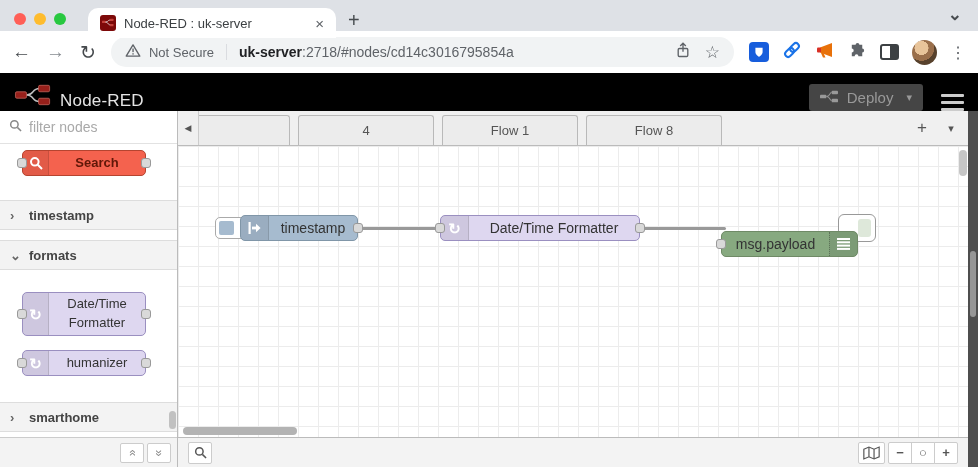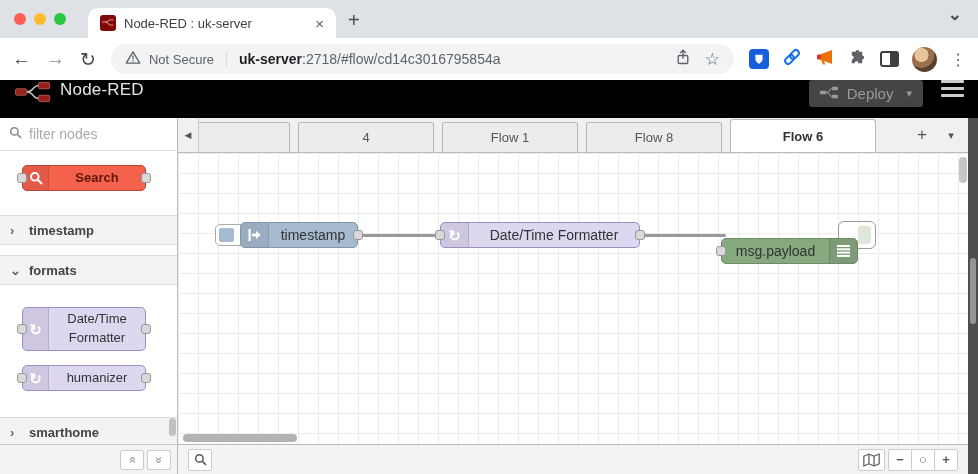--- a/index.html
+++ b/index.html
@@ -1,20 +1,20 @@
 <!DOCTYPE html>
 <html><head>
 <meta charset="utf-8">
 <style>
   * { margin:0; padding:0; box-sizing:border-box; }
   body { font-family:"Liberation Sans", sans-serif; background:#222; }
   .app { width:978px; height:474px; position:relative; overflow:hidden; background:#fff; }
 
   
-  .mac { height:38px; background:#dee1e6; position:relative;text-decoration:underline; }
+  .mac { height:31px; background:#dee1e6; position:relative;text-decoration:underline; }
   .lights { position:absolute; left:14px; top:13px; display:flex; gap:8px; }
   .light { width:12px; height:12px; border-radius:50%; }
   .l-red{background:#ff5f57;} .l-yel{background:#febc2e;} .l-grn{background:#28c840;}
   .mtab { position:absolute; left:88px; top:8px; width:248px; height:30px; background:#fff;
           border-radius:10px 10px 0 0; display:flex; align-items:center; padding:0 12px; gap:8px; }
   .favicon { width:16px; height:16px; border-radius:3px; background:#7d0909; flex:none;
              display:flex; align-items:center; justify-content:center; }
   .mtab-title { font-size:13px; color:#3c4043; flex:1; white-space:nowrap; overflow:hidden; }
   .mtab-close { font-size:15px; color:#5f6368; cursor:default; }
   .newtab { position:absolute; left:348px; top:9px; font-size:20px; color:#474b4f; font-weight:400; }
@@ -35,21 +35,21 @@
   .star { font-size:17px; color:#5f6368; }
   .ext-row { display:flex; align-items:center; gap:13px; flex:none; }
   .bw { width:20px; height:20px; background:#175ddc; border-radius:4px; display:flex; align-items:center; justify-content:center; }
   .sidebar-ic { width:19px; height:16px; border:2px solid #3c4043; border-radius:3px; position:relative; }
   .sidebar-ic::after { content:""; position:absolute; right:0; top:0; bottom:0; width:7px; background:#3c4043; }
   .avatar { width:25px; height:25px; border-radius:50%;
             background:radial-gradient(circle at 38% 32%, #e8c49a 0 30%, #9a6f4b 31% 55%, #57412c 56% 100%); }
   .dots { font-size:16px; color:#5f6368; letter-spacing:0; }
 
   
-  .nr-header { height:38px; background:#000; display:flex; align-items:flex-start; padding:0 14px; }
+  .nr-header { height:38px; background:#000; display:flex; align-items:flex-end; padding:0 14px; }
   .brand { color:#e4e4e4; font-size:17px; margin-left:8px; letter-spacing:0.2px; }
   .hspace { flex:1; }
   .deploy { height:27px; background:#454545; border-radius:3px; display:flex; align-items:center;
             gap:9px; padding:0 11px; margin-right:18px; }
   .deploy-label { color:#999; font-size:15px; }
   .deploy-caret { color:#999; font-size:11px; margin-left:4px; }
   .burger { display:flex; flex-direction:column; gap:4px; }
   .burger span { width:23px; height:3px; background:#ccc; border-radius:1px; }
 
   
@@ -59,21 +59,21 @@
   .palette { width:178px; border-right:1px solid #bbb; background:#fff; display:flex; flex-direction:column; flex:none; }
   .filter-row { height:33px; border-bottom:1px solid #e2e2e2; display:flex; align-items:center; padding:0 9px; gap:7px; background:#fff; flex:none; }
   .filter-row input { border:none; outline:none; font-size:14px; color:#333; width:125px; background:transparent; font-family:"Liberation Sans", sans-serif; }
   .filter-row input::placeholder { color:#a9a9a9; }
   .pscroll { flex:1; position:relative; background:#fff; overflow:hidden; }
   .pal-node { position:relative; width:124px; margin-left:22px; border-radius:5px; font-size:13px;
               color:#333; display:flex; align-items:stretch; min-height:26px; }
   .pal-node .plabel { flex:1; display:flex; align-items:center; justify-content:center; text-align:center; line-height:1.45; padding:2px 4px; }
   .icon-region { width:26px; flex:none; background:rgba(0,0,0,0.07); border-right:1px solid rgba(0,0,0,0.12);
                  display:flex; align-items:center; justify-content:center; border-radius:4px 0 0 4px; }
-  .node-search { background:#f4624e; border:1px solid #b54430; margin-top:14px; color:#601708; font-weight:bold;}
+  .node-search { background:#f4624e; border:1px solid #b54430; margin-top:6px; color:#601708; font-weight:bold;}
   .node-lav { background:#ded7f0; border:1px solid #9a8fc0; }
   .moment-ic { color:#fff; font-size:15px; font-weight:bold; line-height:1; }
   .pport { position:absolute; width:10px; height:10px; background:#d9d9d9; border:1px solid #999; border-radius:3px; top:50%; margin-top:-5px; }
   .pport.in{ left:-6px; } .pport.out{ right:-6px; }
   .cat { height:30px; background:#f3f3f3; border-top:1px solid #ddd; border-bottom:1px solid #ddd;
          display:flex; align-items:center; padding-left:10px; gap:9px; font-weight:bold; font-size:13px; color:#444; }
   .cat .chev { color:#666; font-size:13px; font-weight:bold; width:10px; }
   .pal-thumb { position:absolute; right:1px; bottom:8px; width:7px; height:18px; background:#c1c1c1; border-radius:4px; }
   .pfooter { height:30px; border-top:1px solid #ccc; background:#f3f3f3; display:flex; align-items:center;
              justify-content:flex-end; gap:3px; padding-right:6px; flex:none; }
@@ -170,21 +170,21 @@
     <div class="addr">
       <span class="warn-icon">
         <svg width="16" height="15" viewBox="0 0 20 18">
           <path d="M10 2 L18.5 16 H1.5 Z" fill="none" stroke="#5f6368" stroke-width="1.7" stroke-linejoin="round"></path>
           <rect x="9.2" y="6.5" width="1.7" height="4.5" fill="#5f6368"></rect>
           <rect x="9.2" y="12.4" width="1.7" height="1.7" fill="#5f6368"></rect>
         </svg>
       </span>
       <span class="notsecure">Not Secure</span>
       <div class="addr-div"></div>
-      <span class="url"><b>uk-server</b><span class="rest">:2718/#flow/cd14c3016795854a</span></span>
+      <span class="url"><b>uk-server</b><span class="rest">:2718/#nodes/cd14c3016795854a</span></span>
       <span class="trail">
         <span>
           <svg width="16" height="17" viewBox="0 0 20 21">
             <rect x="4" y="8" width="12" height="10" rx="1.5" fill="none" stroke="#5f6368" stroke-width="1.7"></rect>
             <path d="M10 12 V2 M6.5 5 L10 1.5 L13.5 5" fill="none" stroke="#5f6368" stroke-width="1.7"></path>
           </svg>
         </span>
         <span class="star">☆</span>
       </span>
     </div>
@@ -324,23 +324,20 @@
           <div class="ftab clipped"></div>
           <div class="ftab">
               <span>4</span>
             </div>
           <div class="ftab">
               <span>Flow 1</span>
             </div>
           <div class="ftab">
               <span>Flow 8</span>
             </div>
-          <div class="ftab active">
-              <span>Flow 6</span>
-            </div>
         </div>
         <div class="tbtn">+</div>
         <div class="tbtn caret">▾</div>
       </div>
 
       <div class="canvas">
         <div class="wire w1"></div>
         <div class="wire w2"></div>
 
         <div class="inj-btn">

